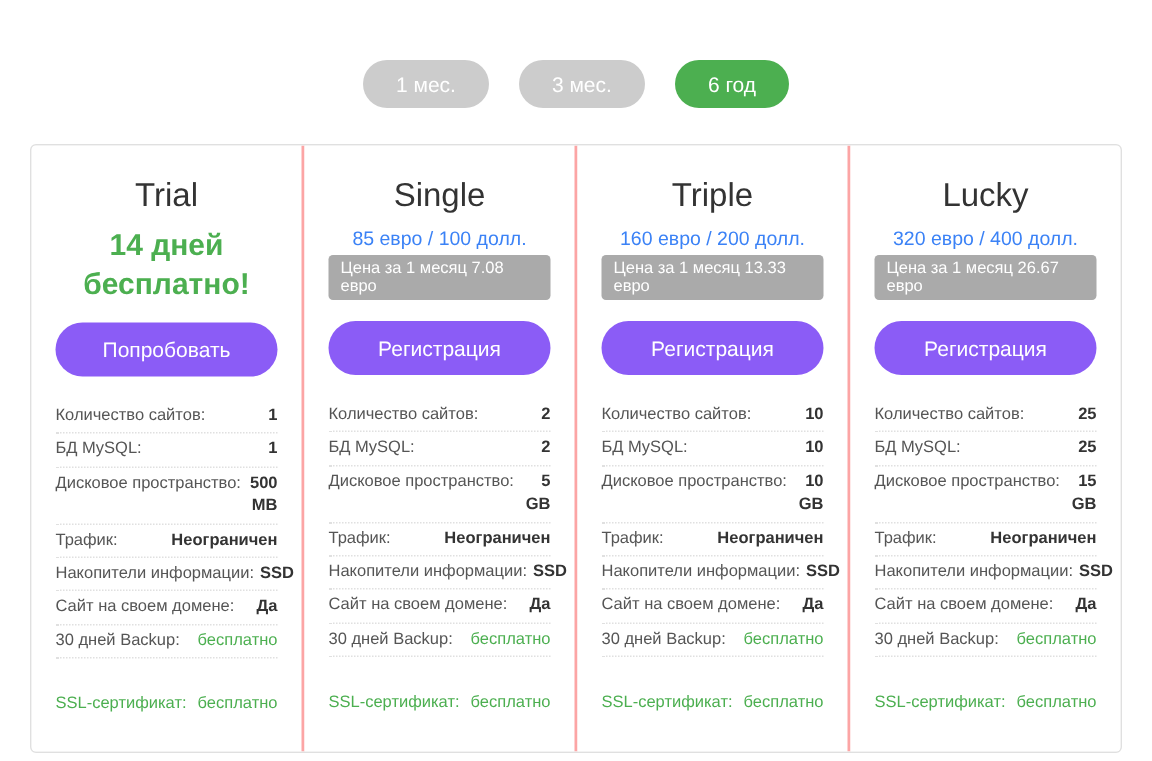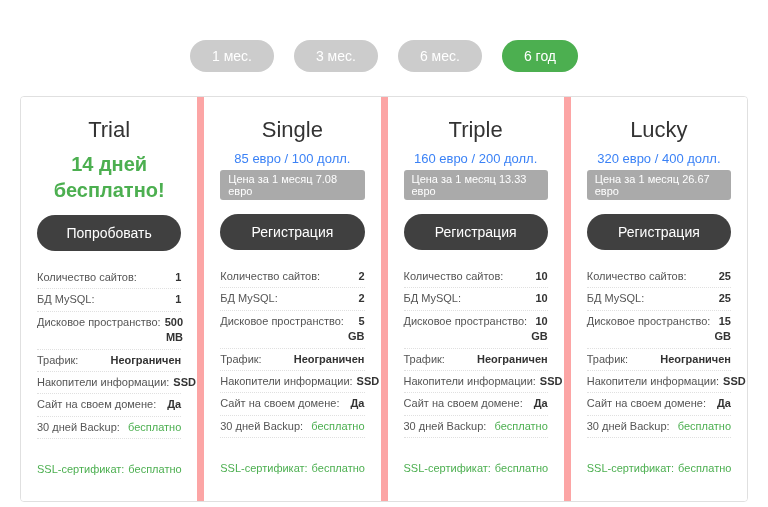--- a/index.html
+++ b/index.html
@@ -48,21 +48,21 @@
     .plans-container {
       display: flex;
       gap: 0;
       border: 1px solid #e0e0e0;
       border-radius: 4px;
       overflow: hidden;
     }
     .plan-card {
       flex: 1;
       padding: 20px 16px;
-      border-right: 7px solid #fca5a5;
+      border-right: 2px solid #fca5a5;
       background: #fff;
     }
     .plan-card:last-child {
       border-right: none;
     }
     .plan-name {
       text-align: center;
       font-size: 22px;
       font-weight: normal;
       color: #333;
@@ -91,21 +91,21 @@
       font-size: 11px;
       color: #fff;
       background: #aaa;
       border-radius: 3px;
       padding: 3px 8px;
     }
     .btn-register {
       display: block;
       width: 100%;
       padding: 10px 0;
-      background: #404040;
+      background: #8b5cf6;
       color: #fff;
       border: none;
       border-radius: 22px;
       font-size: 14px;
       cursor: pointer;
       text-align: center;
       margin-bottom: 16px;
       font-family: Arial, sans-serif;
     }
     .features-list {
@@ -144,21 +144,20 @@
   </style>
 </head>
 <body>
 
 <div class="page-wrapper">
   <h1 class="page-title"></h1>
 
   <div class="period-tabs" id="period-tabs">
       <button class="period-tab inactive">1 мес.</button>
       <button class="period-tab inactive">3 мес.</button>
-      <button class="period-tab inactive">6 мес.</button>
       <button class="period-tab active">6 год</button>
     </div>
 
   <div class="plans-container" id="plans-container">
       <div class="plan-card">
         <div class="plan-name">Trial</div>
         <div class="plan-free-text">14 дней<br>бесплатно!</div>
         <button class="btn-register">Попробовать</button>
         <ul class="features-list">
           <li>

